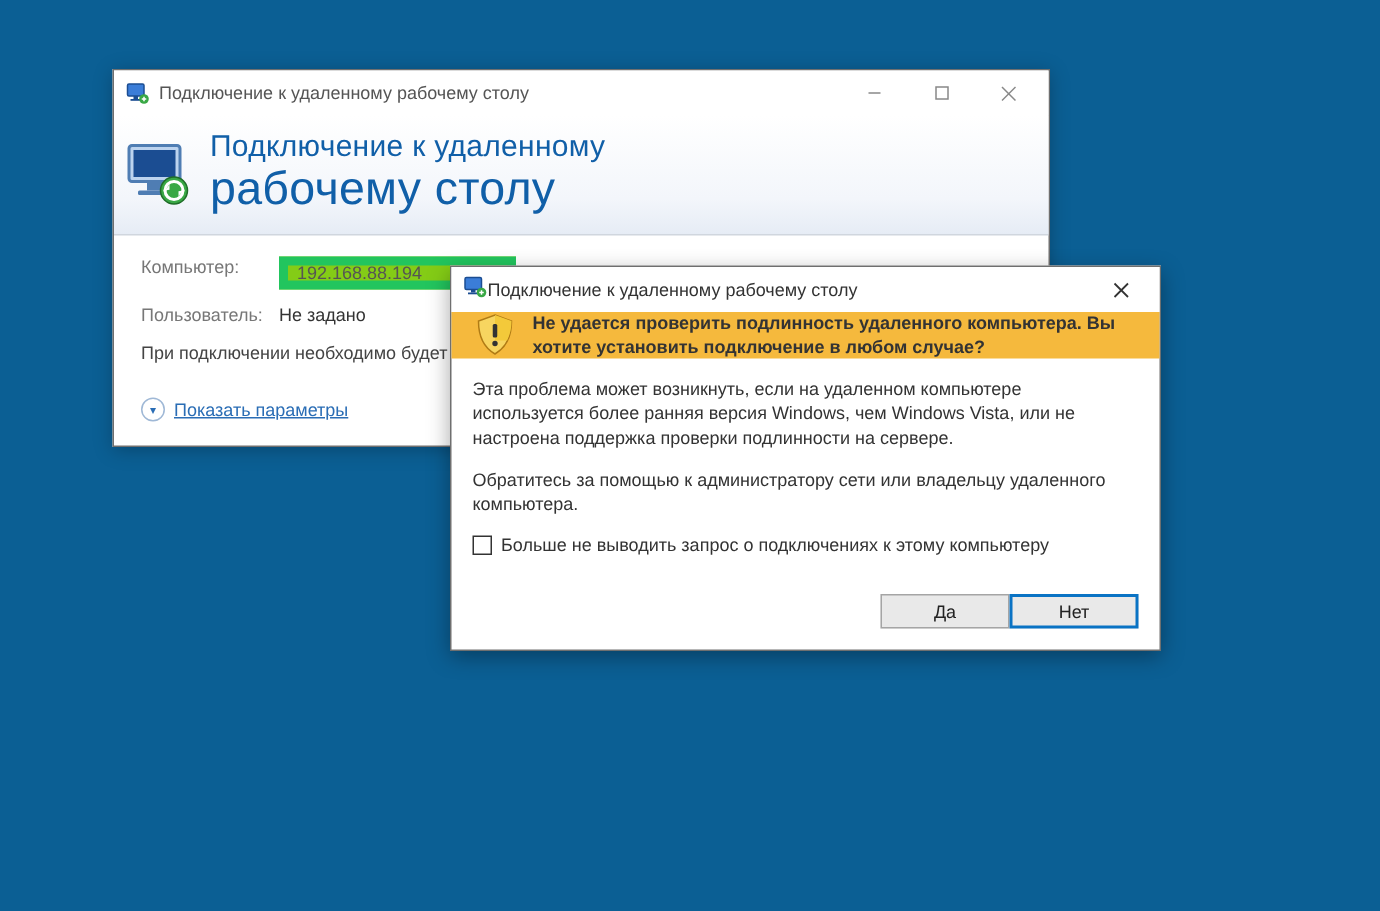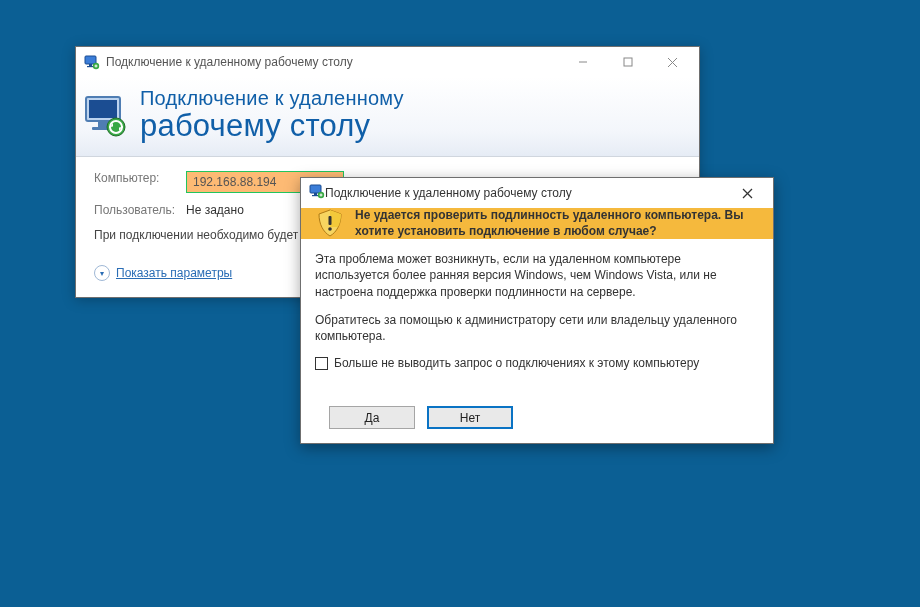--- a/index.html
+++ b/index.html
@@ -104,22 +104,22 @@
       width: 92px;
       color: #777777;
     }
     .form-row .field-text {
       color: #333333;
     }
     .combo {
       display: inline-flex;
       align-items: center;
       height: 22px;
-      border: 1px solid #22c55e;
-      background: #fdba74;
+      border: 6px solid #22c55e;
+      background: #84cc16;
       padding: 0 4px 0 6px;
       width: 158px;
       color: #555555;
       font-size: 12px;
       justify-content: space-between;
     }
     .combo .chev {
       font-size: 9px;
       color: #444444;
       margin-left: 6px;
@@ -213,33 +213,33 @@
       color: #333333;
     }
     .dlg-para {
       line-height: 1.35;
       margin-bottom: 12px;
     }
     .dlg-check {
       display: flex;
       align-items: center;
       gap: 6px;
-      margin: 8px 0 32px 0;
+      margin: 8px 0 22px 0;
     }
     .dlg-check .box {
       width: 13px;
       height: 13px;
       border: 1px solid #333333;
       background: #ffffff;
     }
 
     .dlg-buttons {
       display: flex;
-      justify-content: flex-start;
-      gap: 12px;
+      justify-content: flex-end;
+      gap: 0;
       padding: 0 14px 14px 14px;
       margin-left: 14px;
     }
     .dlg-btn {
       width: 86px;
       height: 23px;
       border: 1px solid #a5a5a5;
       background: #e9e9e9;
       font-size: 12px;
       color: #222222;

